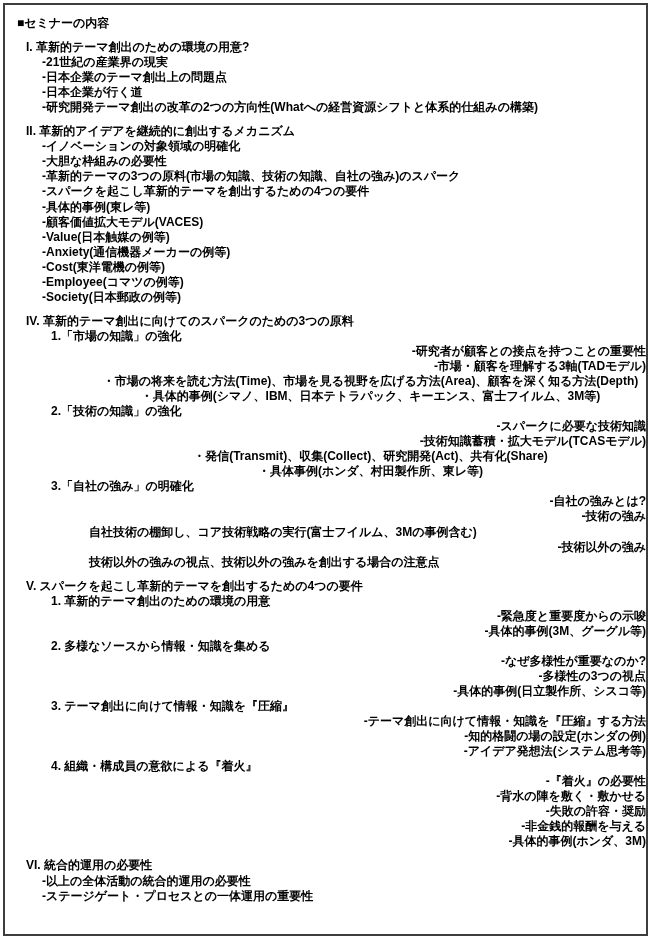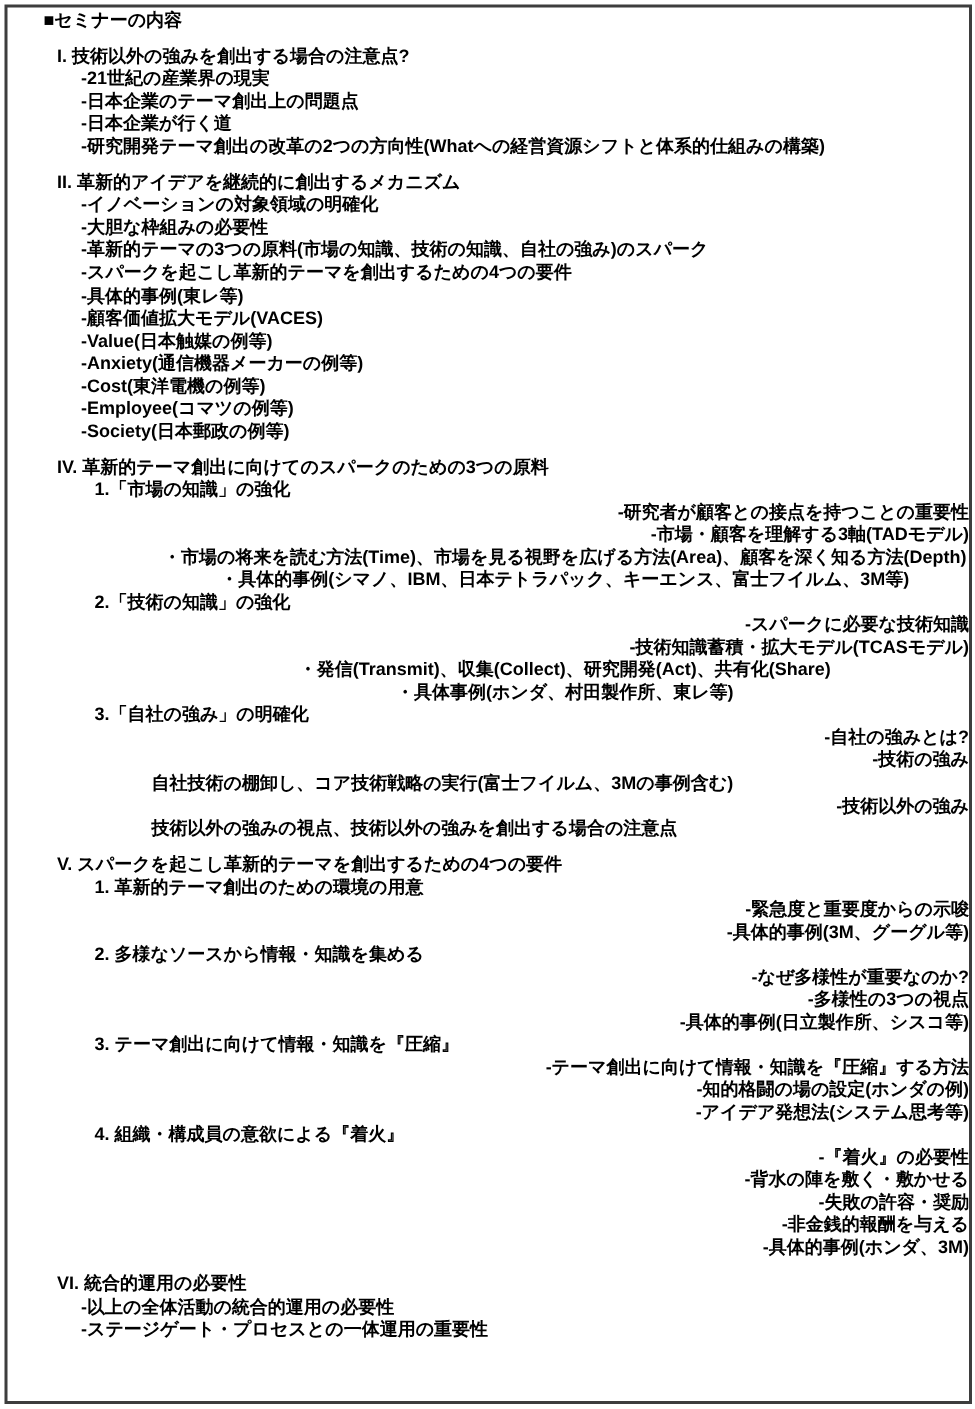--- a/index.html
+++ b/index.html
@@ -22,24 +22,24 @@
     left: 3px;
     top: 3px;
     right: 2px;
     bottom: 3px;
     border: 2px solid #3d3d3d;
     box-sizing: border-box;
     background: #ffffff;
   }
   .content {
     position: absolute;
-    left: 16px;
+    left: 4px;
     top: 0;
     right: 0;
-    padding-top: 1px;
+    padding-top: 11px;
   }
   .line {
     font-size: 12px;
     line-height: 15.05px;
     color: #000000;
     font-weight: bold;
     white-space: nowrap;
     letter-spacing: 0;
   }
   .lv-title  { padding-left: 8px; }
@@ -52,21 +52,21 @@
   .gap { margin-top: 9px; }
 </style>
 </head>
 <body>
 
 <div class="page">
   <div class="frame">
     <div class="content" id="outline-content">
       <div class="line lv-title">■セミナーの内容</div>
 
-    <div class="line lv-roman gap">I. 技術以外の強みを創出する場合の注意点?</div>
+    <div class="line lv-roman gap">I. 革新的テーマ創出のための環境の用意?</div>
         <div class="line lv-dash1">-21世紀の産業界の現実</div>
         <div class="line lv-dash1">-日本企業のテーマ創出上の問題点</div>
         <div class="line lv-dash1">-日本企業が行く道</div>
         <div class="line lv-dash1">-研究開発テーマ創出の改革の2つの方向性(Whatへの経営資源シフトと体系的仕組みの構築)</div>
         <div class="line lv-roman gap">II. 革新的アイデアを継続的に創出するメカニズム</div>
         <div class="line lv-dash1">-イノベーションの対象領域の明確化</div>
         <div class="line lv-dash1">-大胆な枠組みの必要性</div>
         <div class="line lv-dash1">-革新的テーマの3つの原料(市場の知識、技術の知識、自社の強み)のスパーク</div>
         <div class="line lv-dash1">-スパークを起こし革新的テーマを創出するための4つの要件</div>
         <div class="line lv-dash1">-具体的事例(東レ等)</div>

